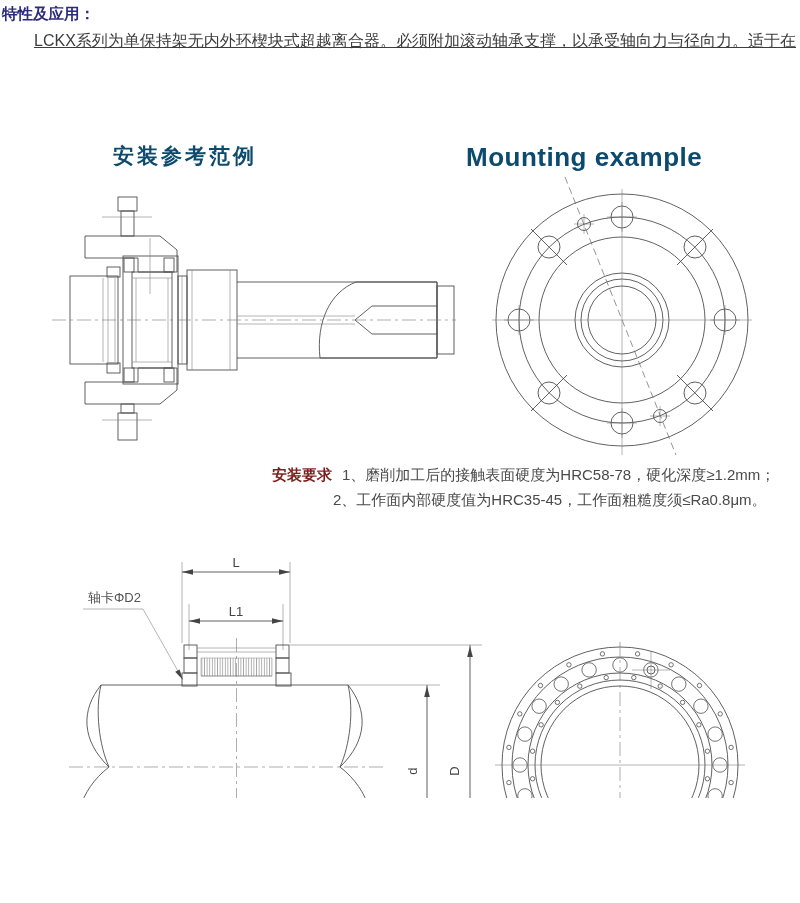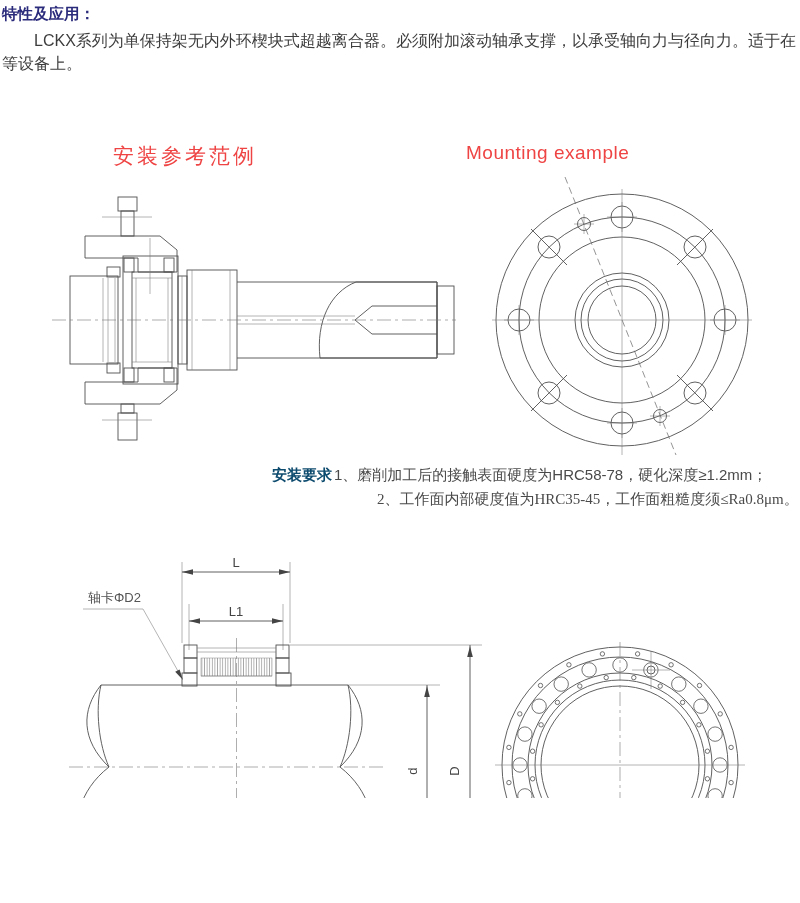--- a/index.html
+++ b/index.html
@@ -1,46 +1,45 @@
 <!DOCTYPE html>
 <html><head>
 <meta charset="utf-8">
 <style>
   html,body{margin:0;padding:0;background:#fff;}
   .page{position:relative;width:800px;height:798px;background:#ffffff;overflow:hidden;
         font-family:"Liberation Sans","DejaVu Sans",sans-serif;}
   .intro{position:absolute;left:2px;top:2px;width:794px;color:#3d3d3d;font-size:16px;line-height:23.5px;}
   .intro-title{font-size:15.5px;font-weight:bold;color:#2b2b7c;margin-bottom:3px;}
   .iline{white-space:nowrap;}
-  .iline.just{white-space:normal;text-align:justify;text-align-last:justify;}
+  .iline.just{white-space:normal;text-align:justify;text-align-last:justify;text-decoration:underline;}
   .iline.ind{text-indent:32px;}
-  .heading{position:absolute;font-weight:normal;color:#ef4444;}
+  .heading{position:absolute;font-weight:bold;color:#0c4a6e;}
   .heading-zh{left:113px;top:142px;font-size:21px;letter-spacing:3px;}
-  .heading-en{left:466px;top:142px;font-size:19px;letter-spacing:0.5px;}
+  .heading-en{left:466px;top:142px;font-size:26px;letter-spacing:0.5px;}
   .req{position:absolute;left:272px;top:462px;font-size:15px;color:#4a4a4a;line-height:25px;}
-  .req-label{font-weight:bold;color:#0c4a6e;margin-right:2px;}
-  .req-line2{margin-left:105px;font-family:Liberation Serif, serif;}
+  .req-label{font-weight:bold;color:#7f1d1d;margin-right:10px;}
+  .req-line2{margin-left:61px;}
   svg{position:absolute;}
   .stroke{stroke:#4f4f4f;stroke-width:0.9;fill:none;}
   .thin{stroke:#777;stroke-width:0.55;fill:none;}
   .cline{stroke:#777;stroke-width:0.6;fill:none;stroke-dasharray:14 4 3 4;}
   .dash{stroke:#666;stroke-width:0.7;fill:none;stroke-dasharray:7 4;}
   .dimtxt{font-family:"Liberation Sans","DejaVu Sans",sans-serif;font-size:13px;fill:#444;}
   .lbltxt{font-family:"Liberation Sans","DejaVu Sans",sans-serif;font-size:13px;fill:#555;}
   .arr{fill:#444;stroke:none;}
 </style>
 </head>
 <body>
 
 <div class="page">
 
   <div class="intro">
     <div class="intro-title">特性及应用：</div>
     <div class="iline just ind">LCKX系列为单保持架无内外环楔块式超越离合器。必须附加滚动轴承支撑，以承受轴向力与径向力。适于在</div>
-    <div class="iline">等设备上。</div>
   </div>
 
   <div class="heading heading-zh">安装参考范例</div>
   <div class="heading heading-en">Mounting example</div>
 
   <svg style="left:40px;top:180px" width="420" height="280" viewBox="0 0 420 280">
     <defs>
       <pattern id="d1h" width="5" height="5" patternUnits="userSpaceOnUse" patternTransform="rotate(45)">
         <line x1="0" y1="0" x2="0" y2="5" stroke="#5a5a5a" stroke-width="0.6"></line>
       </pattern>

